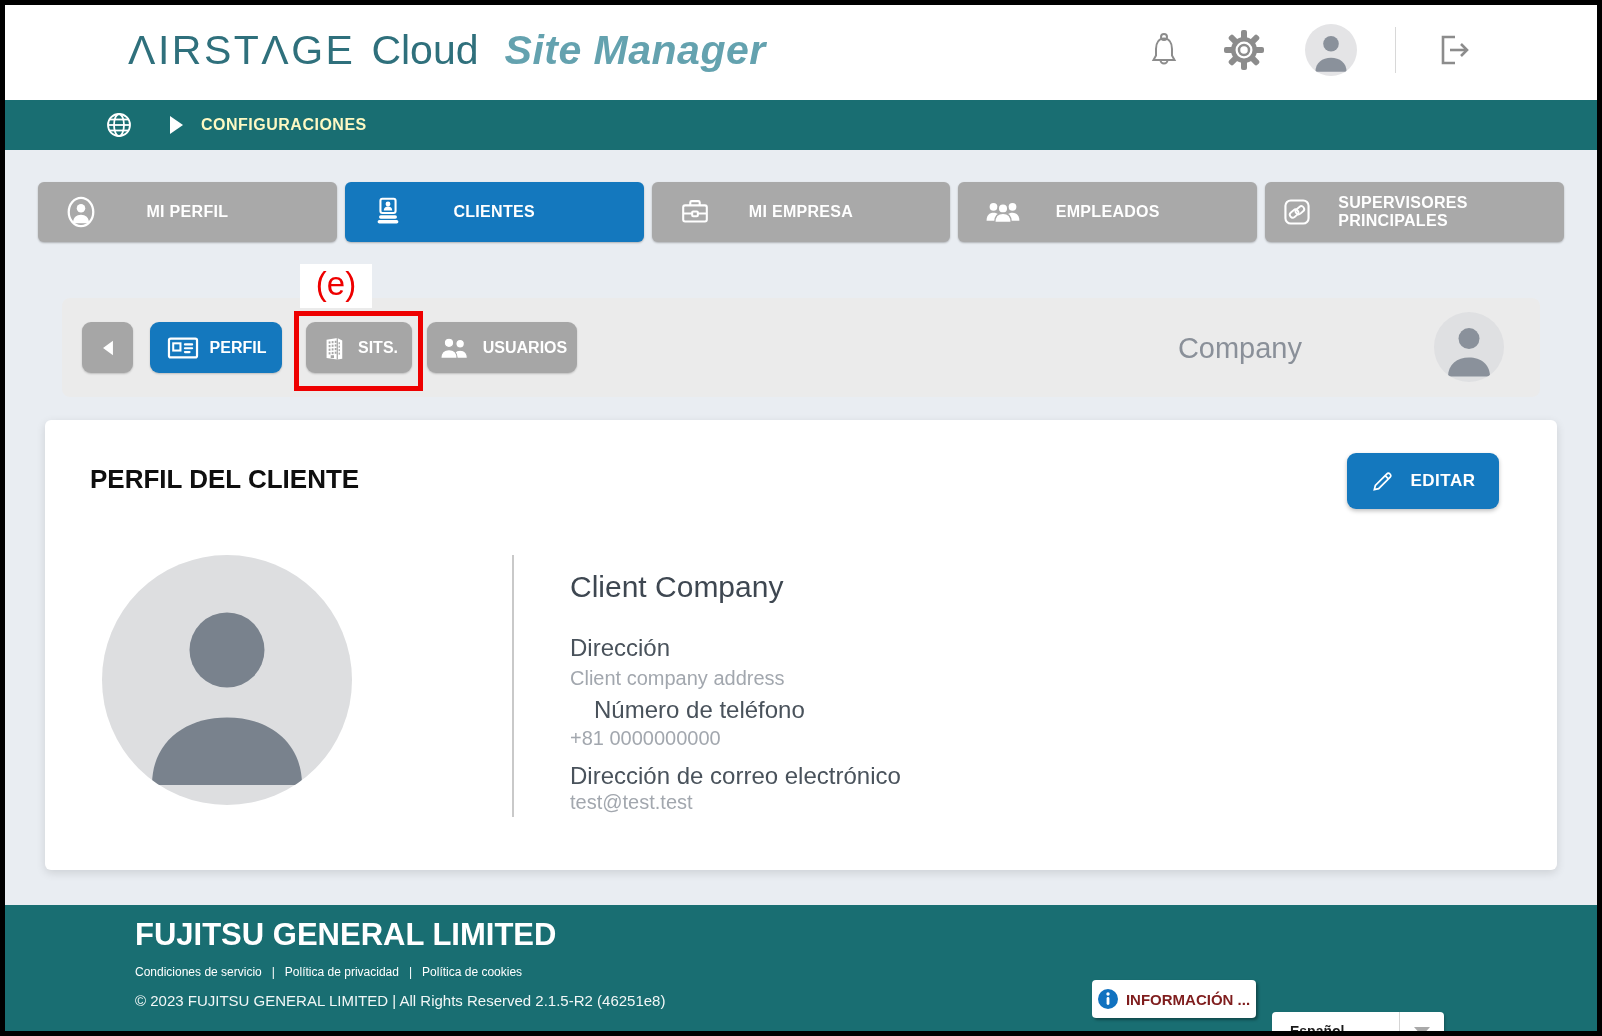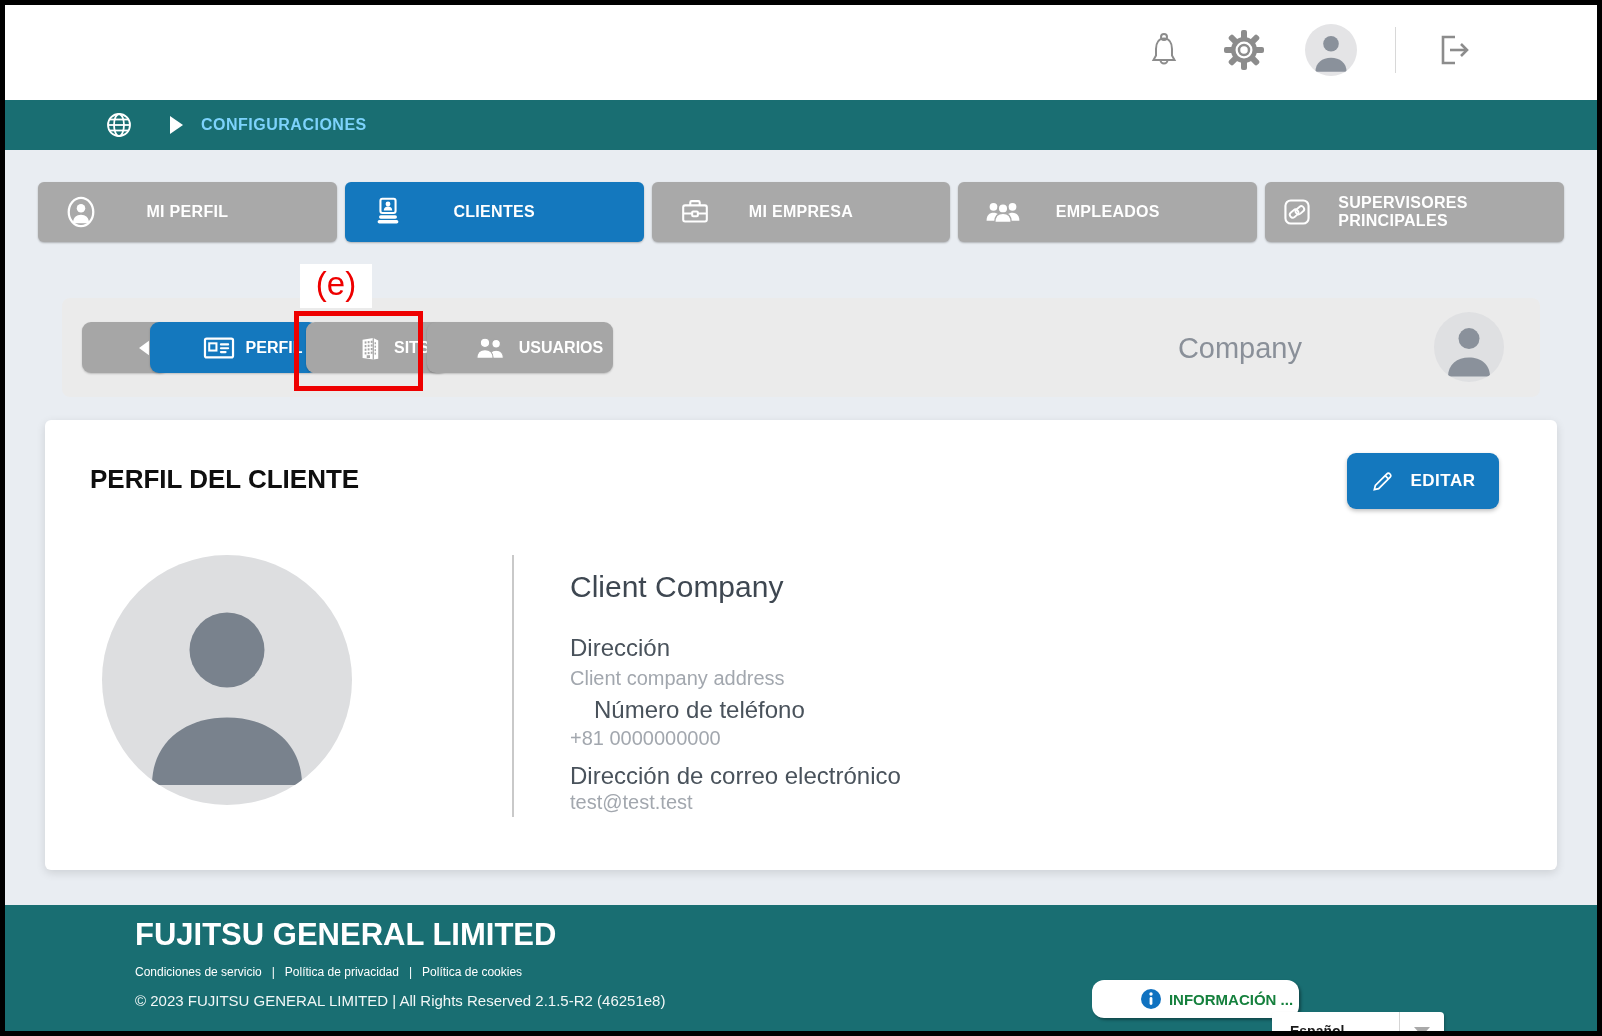--- a/index.html
+++ b/index.html
@@ -17,38 +17,38 @@
   .hicon{display:flex;align-items:center;cursor:pointer;}
   .v-divider{width:1px;height:46px;background:#D8D8D8;}
   .hdr-avatar{width:52px;height:52px;border-radius:50%;background:#E4E4E6;overflow:hidden;cursor:pointer;}
 
   
   .nav-bar{position:absolute;left:0;top:100px;width:100%;height:50px;background:#196E72;
            display:flex;align-items:center;padding-left:104px;box-sizing:border-box;}
   .globe{display:flex;align-items:center;cursor:pointer;}
   .play{width:0;height:0;border-left:13px solid #fff;border-top:9px solid transparent;
         border-bottom:9px solid transparent;margin-left:36px;}
-  .crumb{color:#7dd3fc;font-weight:bold;font-size:16px;letter-spacing:0.5px;margin-left:18px;}
+  .crumb{color:#fef9c3;font-weight:bold;font-size:16px;letter-spacing:0.5px;margin-left:18px;}
 
   
   .tabs{position:absolute;left:38px;top:182px;width:1526px;height:60px;
         display:grid;grid-template-columns:repeat(5,1fr);gap:8px;}
   .tab{position:relative;border-radius:6px;background:#A9A9A9;color:#fff;display:flex;
        align-items:center;justify-content:center;font-weight:bold;font-size:16px;
        letter-spacing:0.3px;box-shadow:0 1px 2px rgba(0,0,0,0.25);cursor:pointer;}
   .tab.active{background:#1478BE;}
   .ticon{position:absolute;left:26px;top:50%;transform:translateY(-50%);display:flex;}
   .tab-tight{justify-content:flex-start;padding-left:73px;box-sizing:border-box;}
   .tab-tight .ticon{left:16px;}
 
   
   .toolbar{position:absolute;left:62px;top:298px;width:1478px;height:99px;background:#EBEBEB;border-radius:8px;}
   .tbtn{position:absolute;top:24px;height:51px;border-radius:9px;background:#A6A6A6;color:#fff;
         font-weight:bold;font-size:16px;display:flex;align-items:center;justify-content:center;
-        gap:10px;box-shadow:0 1px 2px rgba(0,0,0,0.2);cursor:pointer;padding-left:36px;}
+        gap:10px;box-shadow:0 1px 2px rgba(0,0,0,0.2);cursor:pointer;}
   .tbtn.blue{background:#1478BE;}
   #btn-back{left:20px;width:51px;}
   #btn-perfil{left:88px;width:132px;}
   #btn-sits{left:244px;width:106px;}
   #btn-usuarios{left:365px;width:150px;}
   .company-name{position:absolute;right:238px;top:50%;transform:translateY(-50%);
                 font-size:29px;color:#8A9099;}
   .toolbar-avatar{position:absolute;right:36px;top:14px;width:70px;height:70px;border-radius:50%;
                   background:#DFE0E2;overflow:hidden;}
 
@@ -75,37 +75,42 @@
   .f-value{font-size:20px;color:#A2A7AE;}
   #fl1{top:214px;} #fv1{top:247px;} #fl2{top:276px;margin-left:24px;} #fv2{top:307px;} #fl3{top:342px;} #fv3{top:371px;}
 
   
   .footer{position:absolute;left:0;top:905px;width:100%;height:131px;background:#196E72;}
   .ft-company{position:absolute;left:135px;top:12px;font-size:31px;font-weight:bold;color:#fff;}
   .ft-links{position:absolute;left:135px;top:60px;font-size:12px;color:#fff;}
   .ft-links .lnk{cursor:pointer;}
   .ft-links .sep{margin:0 10px;}
   .ft-copy{position:absolute;left:135px;top:87px;font-size:15px;color:#F2F7F7;}
-  .info-btn{position:absolute;left:1092px;top:75px;width:164px;height:38px;background:#fff;border-radius:12px;
+  .info-btn{position:absolute;left:1092px;top:75px;width:164px;height:38px;background:#fff;border-radius:4px;
             display:flex;align-items:center;justify-content:center;gap:8px;font-weight:bold;font-size:15px;
-            color:#15803d;box-shadow:2px 2px 3px rgba(0,0,0,0.35);cursor:pointer;padding-left:43px;}
+            color:#7f1d1d;box-shadow:2px 2px 3px rgba(0,0,0,0.35);cursor:pointer;}
   .lang-select{position:absolute;left:1272px;top:75px;width:172px;height:38px;background:#fff;border-radius:4px;
                display:flex;align-items:center;box-shadow:1px 2px 3px rgba(0,0,0,0.25);cursor:pointer;overflow:hidden;margin-top:32px;}
   .lang-label{flex:1;padding-left:18px;font-size:14px;font-weight:bold;color:#1A1A1A;}
   .lang-divider{width:1px;height:38px;background:#D5D5D5;}
   .lang-caret{width:44px;display:flex;align-items:center;justify-content:center;}
   .caret{width:0;height:0;border-left:8px solid transparent;border-right:8px solid transparent;
          border-top:9px solid #A9A9A9;}
 </style>
 </head>
 <body>
 
 <div class="screen">
 
   <div class="app-header">
+    <div class="logo">
+      <span class="logo-airstage">ΛIRSTΛGE</span>
+      <span class="logo-cloud">Cloud</span>
+      <span class="logo-product">Site Manager</span>
+    </div>
     <div class="header-icons">
       <span class="hicon">
         <svg width="38" height="38" viewBox="0 0 38 38" fill="none" stroke="#8C8C8C" stroke-width="2">
           <circle cx="19" cy="6" r="3"></circle>
           <path d="M8.5 29 L11 24.5 V18 c0-6.5 3.2-10.5 8-10.5 s8 4 8 10.5 v6.5 L29.5 29 Z"></path>
           <path d="M15.5 29 a3.5 3.5 0 0 0 7 0"></path>
         </svg>
       </span>
       <span class="hicon">
         <svg width="46" height="46" viewBox="0 0 46 46">

